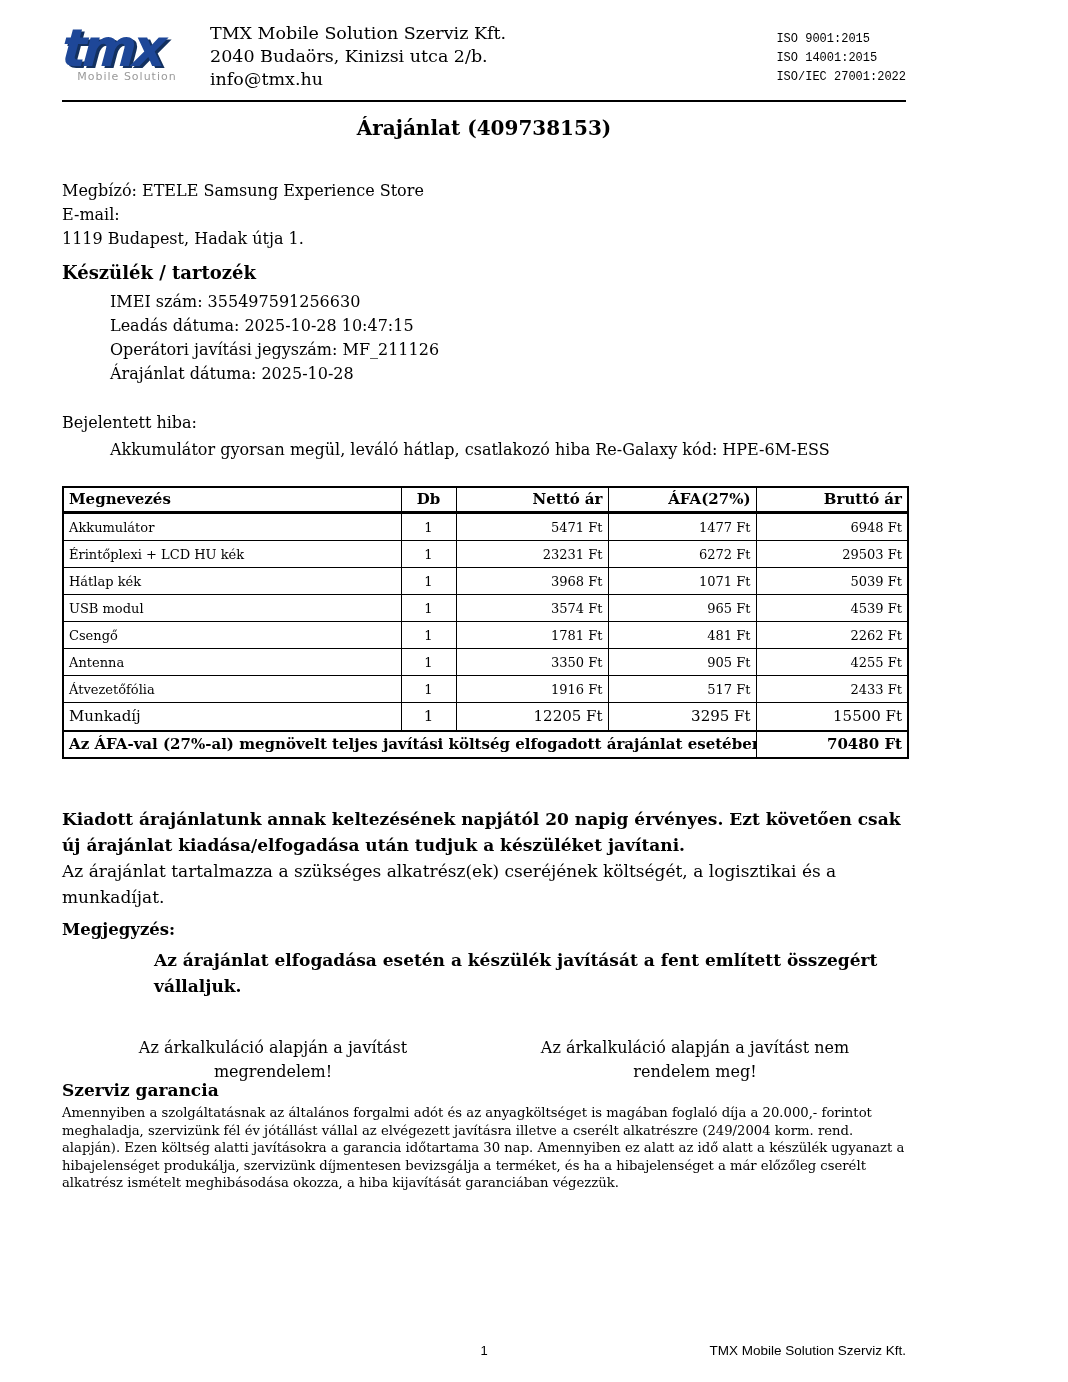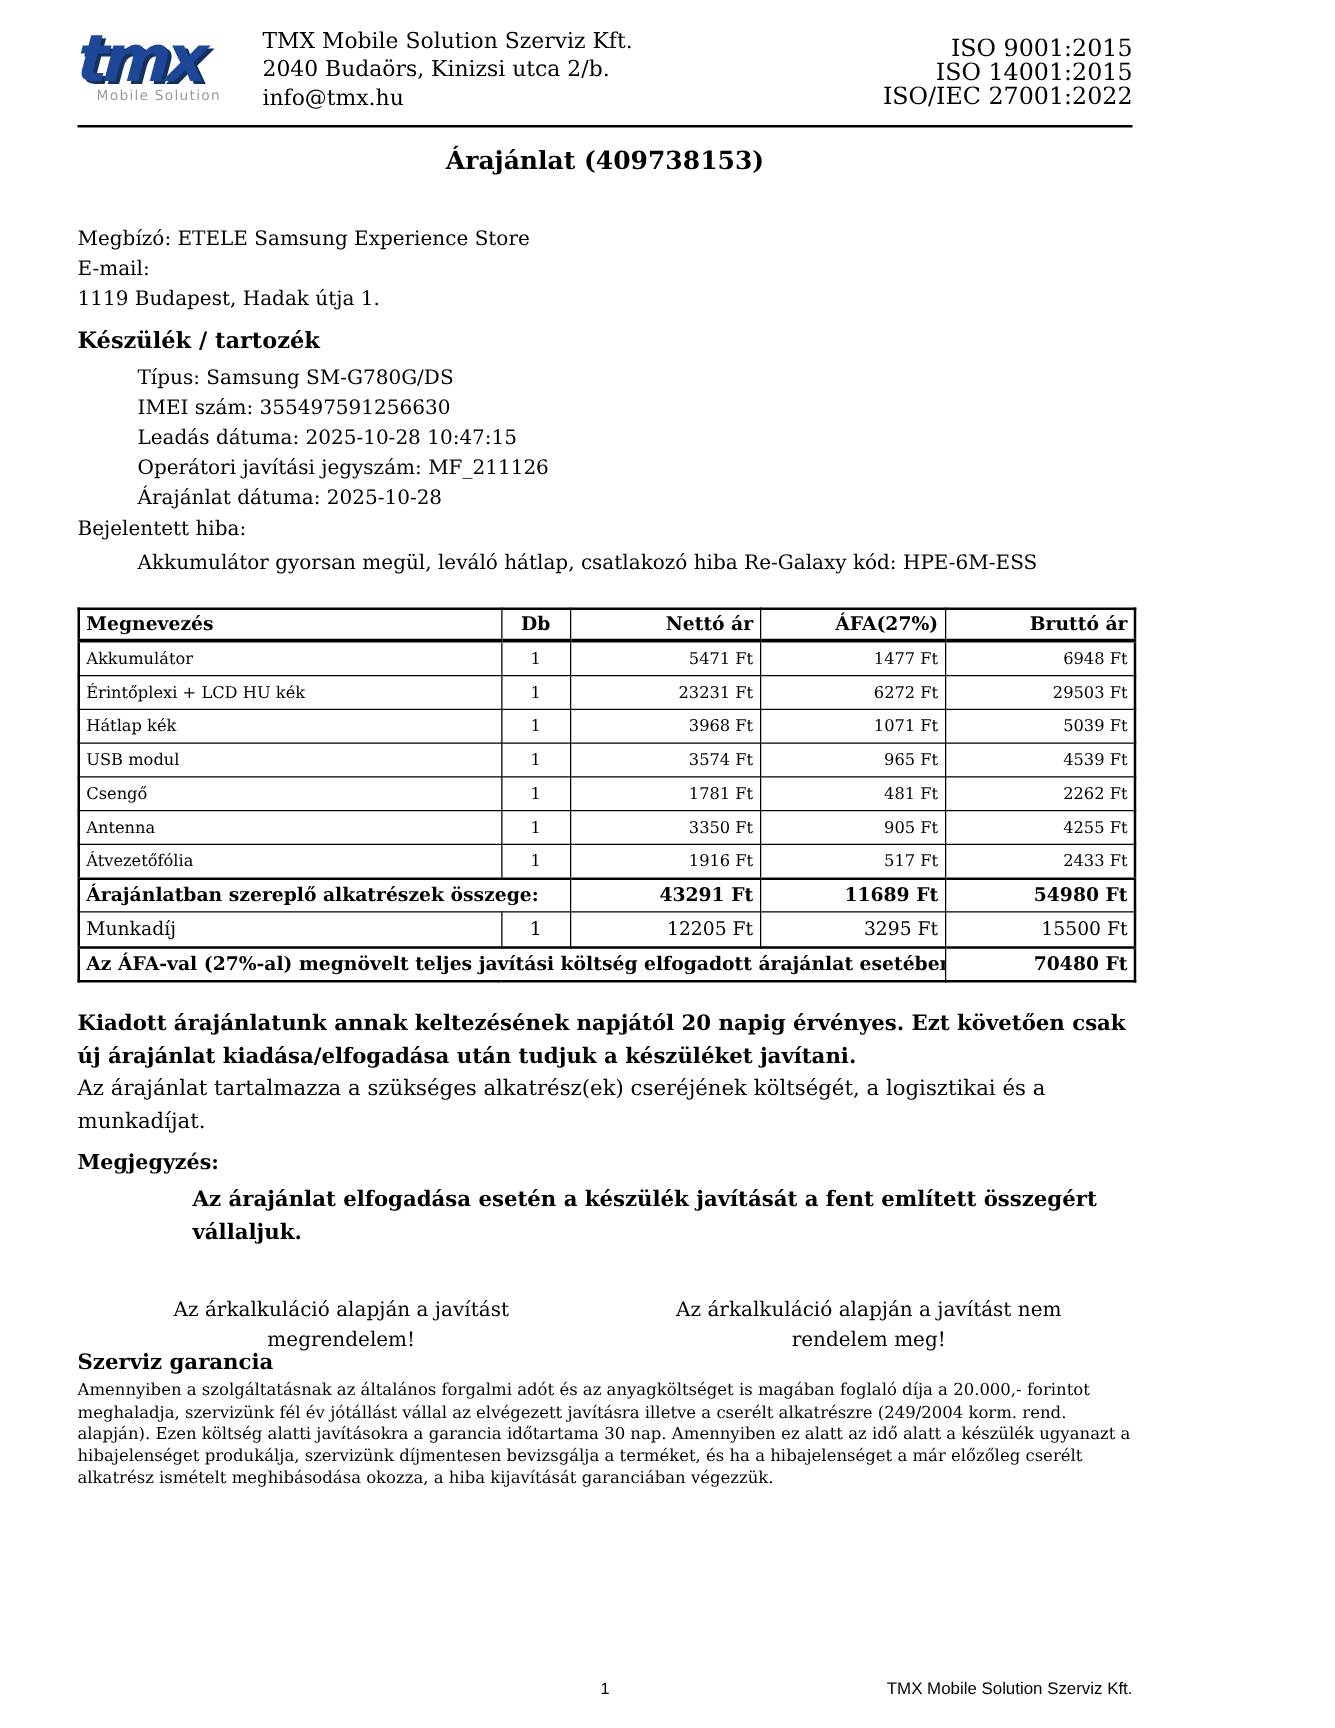--- a/index.html
+++ b/index.html
@@ -12,21 +12,21 @@
   .logo { width:136px; padding-top:2px; }
   .logo-tmx {
     font-family:"DejaVu Sans", sans-serif; font-weight:bold; font-style:italic;
     font-size:52px; line-height:48px; letter-spacing:-4px;
     color:#1e4798; text-shadow:3px 2px 0 #13305f;
     transform:skew(-4deg); display:inline-block;
   }
   .logo-sub { font-family:"DejaVu Sans", sans-serif; font-size:11px; color:#9a9a9a;
     letter-spacing:1px; margin-top:-2px; text-align:center; width:130px; }
   .company { flex:1; padding-left:12px; font-size:17.5px; line-height:23px; }
-  .iso { text-align:right; font-size:19px; line-height:19px; padding-top:8px; white-space:nowrap; }
+  .iso { font-size:12px; line-height:19px; padding-top:8px; white-space:nowrap;font-family:Liberation Mono, monospace; }
   .rule { position:absolute; top:100px; left:62px; width:844px; border-top:2px solid #000; }
 
   
   .title { position:absolute; top:116px; left:62px; width:844px; text-align:center;
     font-size:20px; font-weight:bold; }
   .client { position:absolute; top:179px; left:62px; width:844px; font-size:16px; line-height:24px; }
   .sec-heading { font-weight:bold; font-size:18px; }
   .device-heading { position:absolute; top:262px; left:62px; }
   .device-lines { position:absolute; top:290px; left:110px; font-size:16px; line-height:24px; }
   .fault-heading { position:absolute; top:413px; left:62px; font-size:16px; font-weight:normal; }
@@ -97,21 +97,20 @@
   <div class="title">Árajánlat (409738153)</div>
 
   <div class="client">
     <div>Megbízó: ETELE Samsung Experience Store</div>
     <div>E-mail:</div>
     <div>1119 Budapest, Hadak útja 1.</div>
   </div>
 
   <div class="sec-heading device-heading">Készülék / tartozék</div>
   <div class="device-lines">
-    <div>Típus: Samsung SM-G780G/DS</div>
     <div>IMEI szám: 355497591256630</div>
     <div>Leadás dátuma: 2025-10-28 10:47:15</div>
     <div>Operátori javítási jegyszám: MF_211126</div>
     <div>Árajánlat dátuma: 2025-10-28</div>
   </div>
 
   <div class="fault-heading">Bejelentett hiba:</div>
   <div class="fault-text">Akkumulátor gyorsan megül, leváló hátlap, csatlakozó hiba Re-Galaxy kód: HPE-6M-ESS</div>
 
   <table class="price-table">
@@ -176,26 +175,20 @@
         </tr>
         <tr>
           <td class="col-name">Átvezetőfólia</td>
           <td class="col-qty">1</td>
           <td class="col-netto">1916 Ft</td>
           <td class="col-afa">517 Ft</td>
           <td class="col-brutto">2433 Ft</td>
         </tr>
       </tbody>
     <tbody>
-      <tr class="total-row">
-        <td class="col-name" colspan="2">Árajánlatban szereplő alkatrészek összege:</td>
-        <td class="col-netto">43291 Ft</td>
-        <td class="col-afa">11689 Ft</td>
-        <td class="col-brutto">54980 Ft</td>
-      </tr>
       <tr class="labor-row">
         <td class="col-name">Munkadíj</td>
         <td class="col-qty">1</td>
         <td class="col-netto">12205 Ft</td>
         <td class="col-afa">3295 Ft</td>
         <td class="col-brutto">15500 Ft</td>
       </tr>
       <tr class="grand-row">
         <td class="col-name" colspan="4">Az ÁFA-val (27%-al) megnövelt teljes javítási költség elfogadott árajánlat esetében</td>
         <td class="col-brutto">70480 Ft</td>

